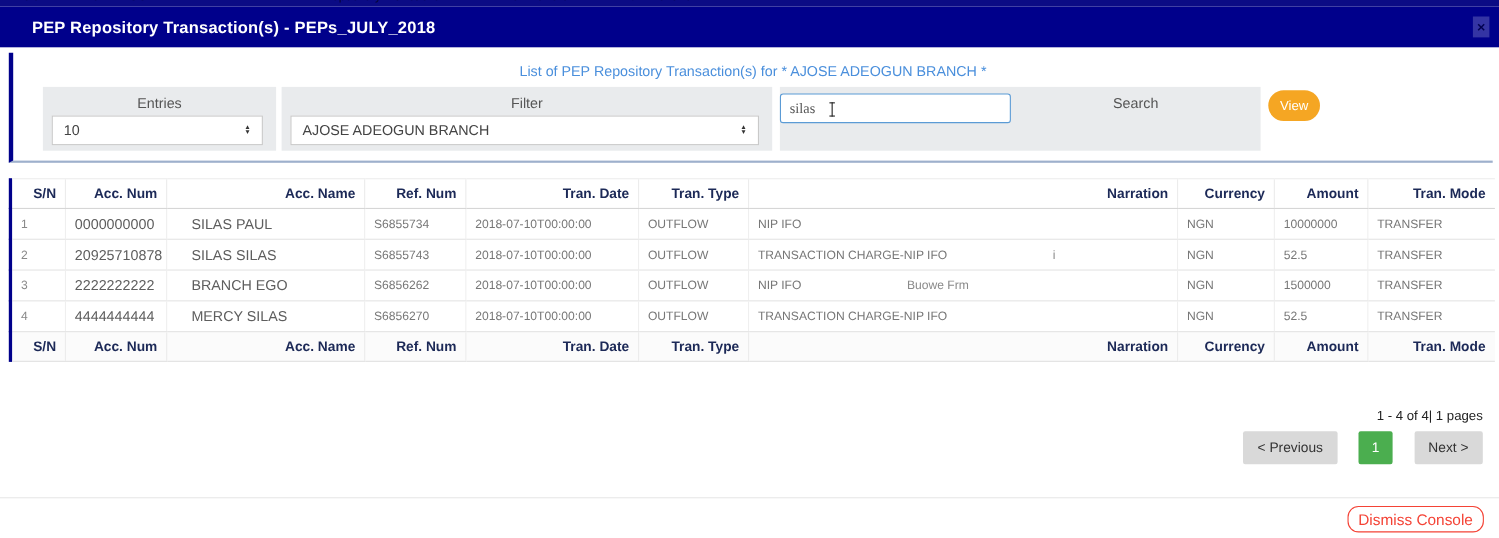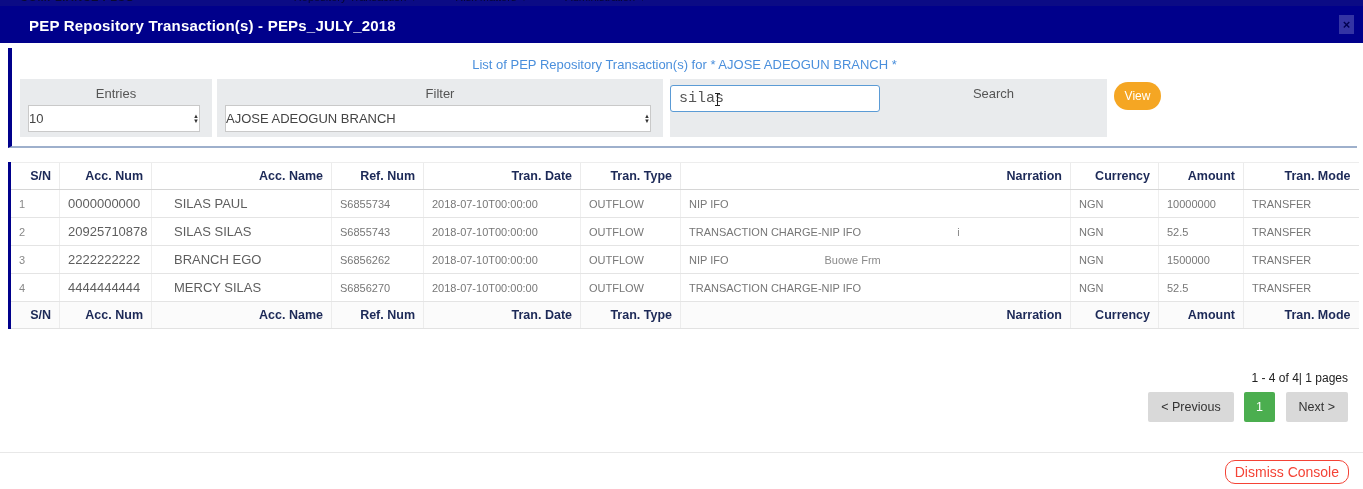--- a/index.html
+++ b/index.html
@@ -18,27 +18,27 @@
   .title-bar { position:relative; height:37px; background:#00008B; color:#fff; }
   .title-bar .ttl { position:absolute; left:29px; top:11px; font-size:15px; font-weight:bold; letter-spacing:0.2px; }
   .close-box { position:absolute; right:9px; top:9px; width:15px; height:19px; background:#3434a4; color:#000050; font-size:13px; font-weight:bold; text-align:center; line-height:19px; cursor:pointer; }
 
   
   .panel { margin:5px 6px 0 8px; background:#fff; border-left:4px solid #00008B; border-bottom:2px solid #9eb0cc; padding-bottom:9px; }
   .heading { text-align:center; color:#4a8fdc; font-size:13px; padding-top:9px; }
   .controls { display:flex; align-items:flex-start; margin:7px 10px 0 8px; }
   .gbox { background:#e9ebed; height:58px; position:relative; }
   .gbox .lbl { text-align:center; font-size:13px; color:#555; padding-top:7px; }
-  .gbox.entries { width:192px; }
+  .gbox.entries { width:212px;margin-left:19px; }
   .gbox.filter  { width:446px; margin-left:5px; }
   .gbox.search  { width:437px; margin-left:7px; display:flex; }
-  .sel { position:absolute; left:8px; right:12px; top:26px; height:27px; background:#fff; border:1px solid #c9c9c9; display:flex; align-items:center; justify-content:space-between; padding:0 0; font-size:13px; color:#444; cursor:pointer; }
+  .sel { position:absolute; left:8px; right:12px; top:26px; height:27px; background:#fff; border:1px solid #c9c9c9; display:flex; align-items:center; justify-content:space-between; padding:0 10px; font-size:13px; color:#444; cursor:pointer; }
   .updown { display:flex; flex-direction:column; line-height:5px; font-size:6px; color:#333; }
   .search-wrap { position:relative; width:210px; }
-  .search-input { position:absolute; left:0; top:6px; width:210px; height:27px; border:1px solid #5b9bd5; border-radius:3px; padding:8px 8px; font-size:15px; color:#555; font-family:Liberation Mono, monospace; outline:none; background:#fff; }
+  .search-input { position:absolute; left:0; top:6px; width:210px; height:27px; border:1px solid #5b9bd5; border-radius:3px; padding:8px 8px; font-size:13px; color:#555; font-family:Liberation Serif, serif; outline:none; background:#fff; }
   .ibeam { position:absolute; left:47px; top:14px; width:1px; height:13px; background:#222; }
   .ibeam::before, .ibeam::after { content:''; position:absolute; left:-2px; width:5px; height:1px; background:#222; }
   .ibeam::before { top:0; } .ibeam::after { bottom:0; }
   .search-lbl { flex:1; text-align:center; font-size:13px; color:#555; padding-top:7px; }
   .view-btn { margin-left:7px; margin-top:3px; width:47px; height:28px; border:none; border-radius:14px; background:#f5a623; color:#fff; font-size:12px; font-family:"Liberation Sans", sans-serif; cursor:pointer; }
 
   
   table.tx { margin:14px 0 0 8px; width:1349px; border-collapse:collapse; border-left:3px solid #00008B; table-layout:fixed; }
   col.c0{width:50px} col.c1{width:92px} col.c2{width:180px} col.c3{width:92px} col.c4{width:157px}
   col.c5{width:100px} col.c6{width:390px} col.c7{width:88px} col.c8{width:85px} col.c9{width:115px}
@@ -47,21 +47,21 @@
   .tx td { font-size:11px; color:#777; padding:6px 8px; border-bottom:1px solid #e4e4e4; border-left:1px solid #efefef; background:#fff; overflow:hidden; white-space:nowrap; }
   .tx th:first-child, .tx td:first-child { border-left:none; }
   td.cell-sn { color:#888; }
   td.cell-acc_num { font-size:13px; color:#5e5e5e; }
   td.cell-acc_name { font-size:13px; color:#5e5e5e; padding-left:22px; }
   td.cell-narration .extra { margin-left:96px; color:#8a8a8a; }
 
   
   .pager { margin-top:42px; padding-right:15px; text-align:right; }
   .pg-summary { font-size:12px; color:#222; margin-bottom:7px; }
-  .pg-btn { display:inline-block; background:#d9d9d9; color:#333; font-size:12.5px; padding:8px 13px; margin-left:6px; border:none; border-radius:2px; font-family:"Liberation Sans", sans-serif; cursor:pointer; }
+  .pg-btn { display:inline-block; background:#d9d9d9; color:#333; font-size:12.5px; padding:8px 13px; margin-left:15px; border:none; border-radius:2px; font-family:"Liberation Sans", sans-serif; cursor:pointer; }
   .pg-current { background:#4bae4f; color:#fff; padding:8px 12px; }
 
   
   .console-strip { position:absolute; left:0; right:0; bottom:0; height:37px; border-top:1px solid #e8e8e8; background:#fff; }
   .dismiss-btn { position:absolute; right:14px; top:7px; background:#fff; border:1px solid #f44336; color:#f44336; font-size:14px; padding:3px 9px; border-radius:10px; font-family:"Liberation Sans", sans-serif; cursor:pointer; }
 </style>
 </head>
 <body>
 
 <div class="page">

